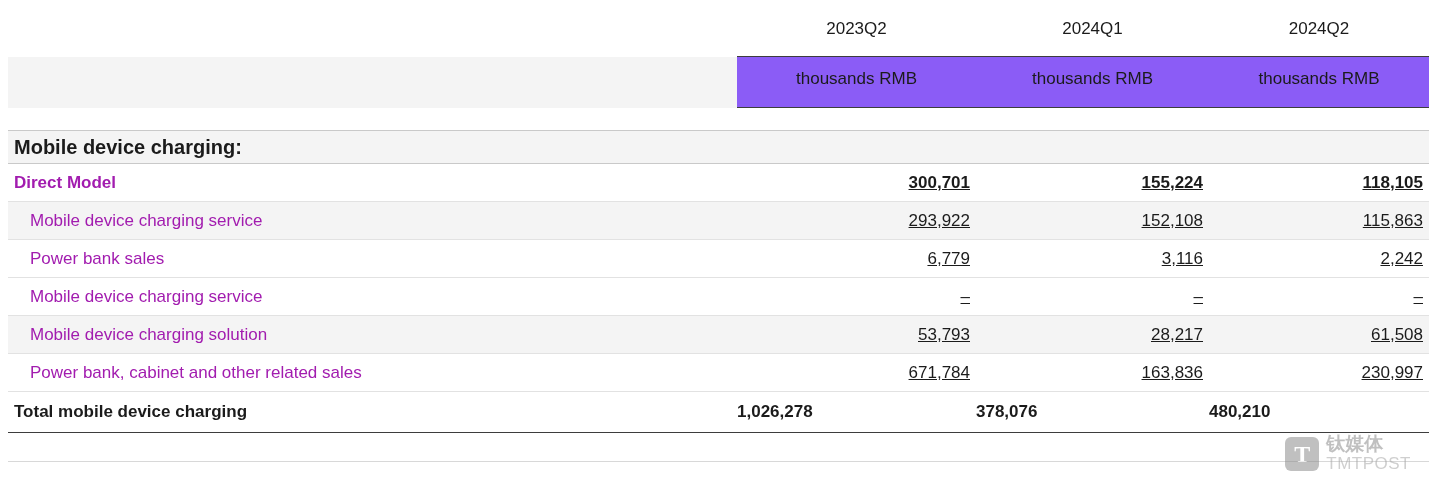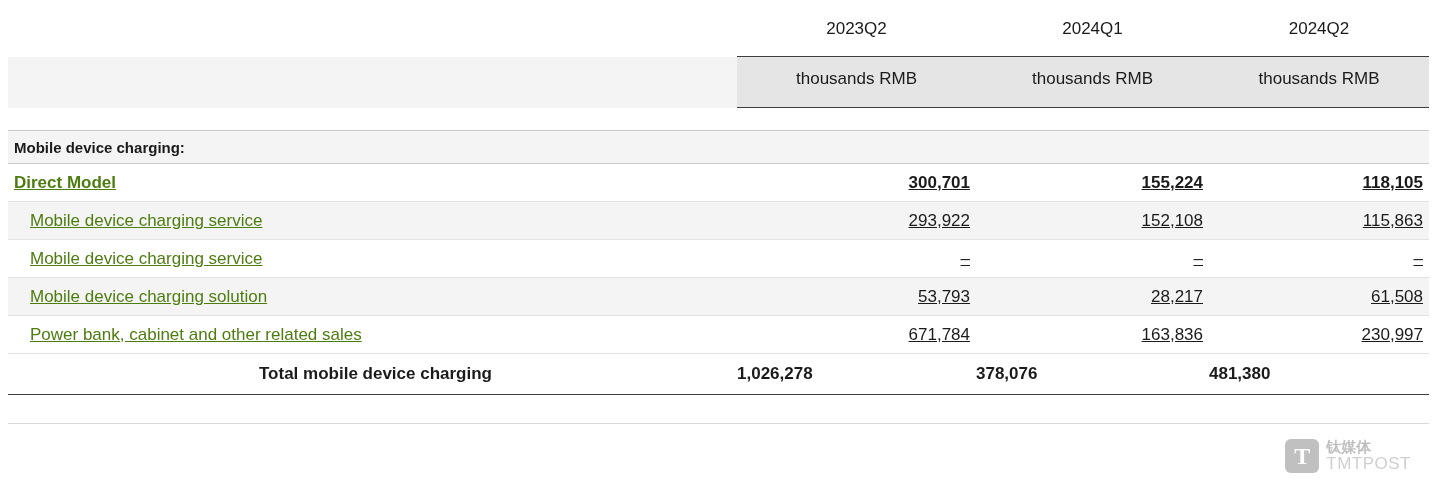--- a/index.html
+++ b/index.html
@@ -50,74 +50,73 @@
     padding-bottom: 6px;
   }
   .hdr-period td.hcell {
     border-bottom: 1.5px solid #3d3d3d;
   }
   .hdr-unit td {
     height: 44px;
     text-align: center;
     font-size: 17px;
     color: #1b1b1b;
-    background: #e5e5e5;
+    background: #8b5cf6;
     padding-bottom: 6px;
   }
   .hdr-unit td.hcell {
     border-bottom: 1.5px solid #3d3d3d;
   }
   .hdr-unit td.spacer-cell { background: #f4f4f4; }
   .hdr-period td.spacer-cell { background: #ffffff; }
 
   .blank-row td {
     height: 22px;
     background: #ffffff;
   }
 
   tr.section td {
     height: 32px;
     font-weight: bold;
-    font-size: 15px;
+    font-size: 20px;
     background: #f4f4f4;
     border-top: 1px solid #c9c9c9;
     border-bottom: 1px solid #c9c9c9;
   }
   tr.section td.lbl { padding-left: 6px; }
 
   tr.row td {
     height: 37px;
     font-size: 17px;
     border-bottom: 1px solid #e2e2e2;
   }
   tr.row td.lbl {
     padding-left: 6px;
-    color: #4d7c0f;
-    text-decoration: underline;
+    color: #a21caf;
   }
   tr.row td.num {
     text-align: right;
     padding-right: 6px;
     color: #1b1b1b;
     text-decoration: underline;
   }
   tr.row.bold td { font-weight: bold; }
   tr.row.shaded td { background: #f4f4f4; }
   tr.row.plain td { background: #ffffff; }
   tr.row.indent td.lbl { padding-left: 22px; }
 
   tr.total td {
     height: 40px;
     font-size: 17px;
     font-weight: bold;
     background: #ffffff;
     border-top: 1px solid #c9c9c9;
     border-bottom: 1.5px solid #3d3d3d;
   }
-  tr.total td.lbl { padding-left: 6px; text-align: center; }
+  tr.total td.lbl { padding-left: 6px; }
   tr.total td.num { text-align: left; padding-right: 6px; }
 
   tr.foot td {
     height: 28px;
     background: #ffffff;
     border-bottom: 1px solid #d8d8d8;
   }
 
   
   .watermark {
@@ -142,21 +141,21 @@
     position: absolute;
     left: 0; right: 0; top: 0; bottom: 0;
     color: #ffffff;
     font-size: 24px;
     font-weight: bold;
     line-height: 34px;
     text-align: center;
     font-family: "Liberation Serif", serif;
   }
   .wm-text { display: flex; flex-direction: column; line-height: 1.1; }
-  .wm-cn { font-size: 15px; color: #8d8d8d; font-weight: bold; }
+  .wm-cn { font-size: 19px; color: #8d8d8d; font-weight: bold; }
   .wm-en { font-size: 17px; color: #a8a8a8; letter-spacing: 0.5px; }
 </style>
 </head>
 <body>
 
 <div class="sheet">
 
   <table class="fin">
     <colgroup>
       <col class="label">
@@ -199,20 +198,26 @@
         <td class="num">118,105</td>
       </tr>
 
       <tr class="row indent shaded">
         <td class="lbl">Mobile device charging service</td>
         <td class="num">293,922</td>
         <td class="num">152,108</td>
         <td class="num">115,863</td>
       </tr>
 
+      <tr class="row indent plain">
+        <td class="lbl">Power bank sales</td>
+        <td class="num">6,779</td>
+        <td class="num">3,116</td>
+        <td class="num">2,242</td>
+      </tr>
 
 
       <tr class="row indent plain">
         <td class="lbl">Mobile device charging service</td>
         <td class="num">–</td>
         <td class="num">–</td>
         <td class="num">–</td>
       </tr>
 
       <tr class="row indent shaded">
@@ -226,21 +231,21 @@
         <td class="lbl">Power bank, cabinet and other related sales</td>
         <td class="num">671,784</td>
         <td class="num">163,836</td>
         <td class="num">230,997</td>
       </tr>
 
       <tr class="total">
         <td class="lbl">Total mobile device charging</td>
         <td class="num">1,026,278</td>
         <td class="num">378,076</td>
-        <td class="num">481,380</td>
+        <td class="num">480,210</td>
       </tr>
 
       <tr class="foot">
         <td></td>
         <td></td>
         <td></td>
         <td></td>
       </tr>
     </tbody>
   </table>

